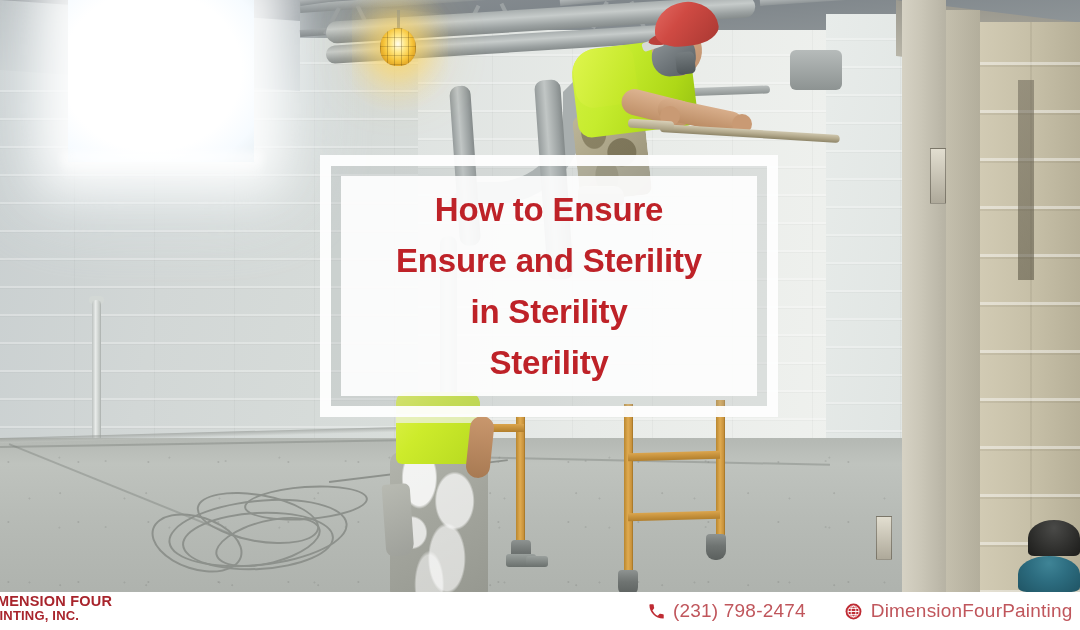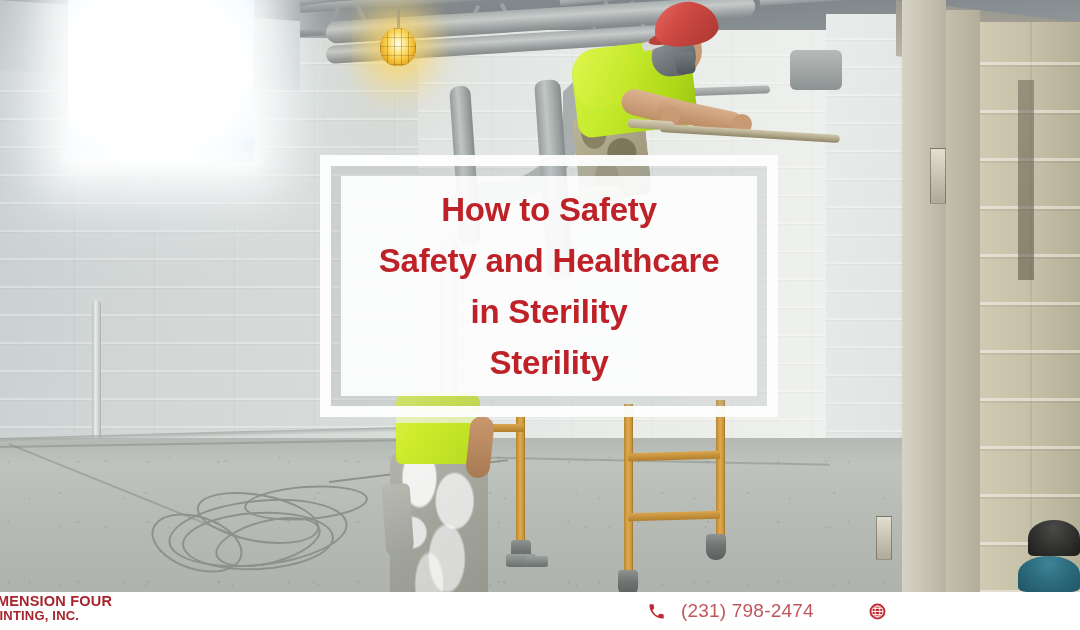--- a/index.html
+++ b/index.html
@@ -631,21 +631,21 @@
   }
   .logo-l1 { font-size: 14.5px; letter-spacing: 0.2px; }
   .logo-l2 { font-size: 13px; letter-spacing: 0.2px; }
 
   .contact {
     position: absolute;
     left: 648px; top: 0;
     height: 38px;
     display: flex;
     align-items: center;
-    gap: 16px;
+    gap: 8px;
     white-space: nowrap;
   }
   .contact .sep { width: 22px; }
   .contact-text {
     color: #c0565c;
     font-family: "Liberation Sans", sans-serif;
     font-size: 19px;
     letter-spacing: 0.2px;
   }
   .ico { display: inline-flex; align-items: center; }
@@ -773,22 +773,22 @@
     <div class="door-jamb"></div>
     <div class="hinge-plate" style="left:930px;top:148px;height:54px;"></div>
     <div class="hinge-plate" style="left:876px;top:516px;height:42px;"></div>
     <div class="bucket-dark"></div>
     <div class="bucket"></div>
 
   </div>
 
   <div class="title-card-outer"></div>
   <div class="title-card-inner">
-    <div class="title-line">How to Safety</div>
-    <div class="title-line">Safety and Healthcare</div>
+    <div class="title-line">How to Ensure</div>
+    <div class="title-line">Ensure and Sterility</div>
     <div class="title-line">in Sterility</div>
     <div class="title-line">Sterility</div>
   </div>
 
   <div class="footer">
 
     <div class="logo">
       <div class="logo-l1">DIMENSION FOUR</div>
       <div class="logo-l2">PAINTING, INC.</div>
     </div>
@@ -808,17 +808,18 @@
           <circle cx="12" cy="12" r="10" fill="#bf2b33"></circle>
           <g stroke="#ffffff" stroke-width="1.2" fill="none">
             <circle cx="12" cy="12" r="7"></circle>
             <ellipse cx="12" cy="12" rx="3" ry="7"></ellipse>
             <line x1="5" y1="12" x2="19" y2="12"></line>
             <line x1="6.3" y1="8" x2="17.7" y2="8"></line>
             <line x1="6.3" y1="16" x2="17.7" y2="16"></line>
           </g>
         </svg>
       </span>
+      <span class="contact-text">DimensionFourPainting</span>
     </div>
 
   </div>
 
 </div>
 
 </body></html>

